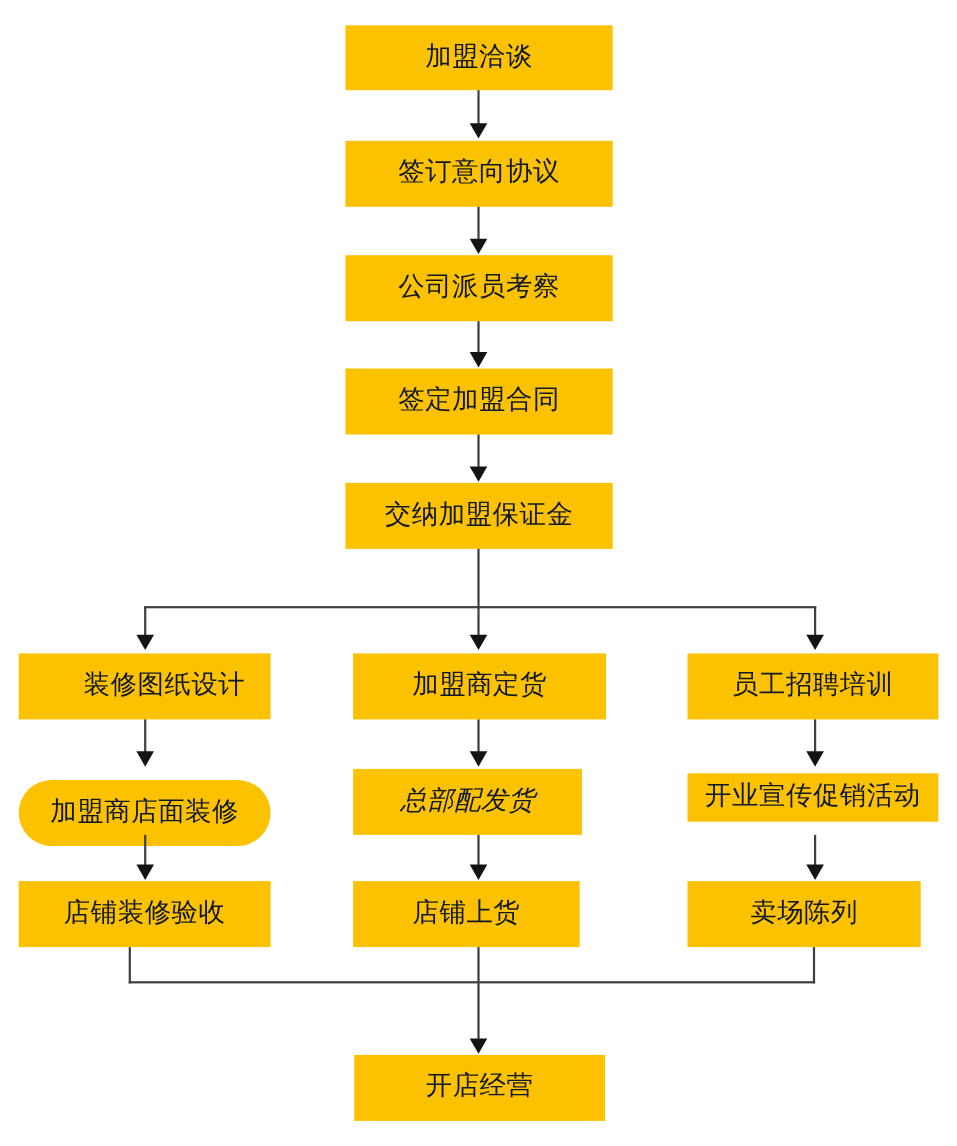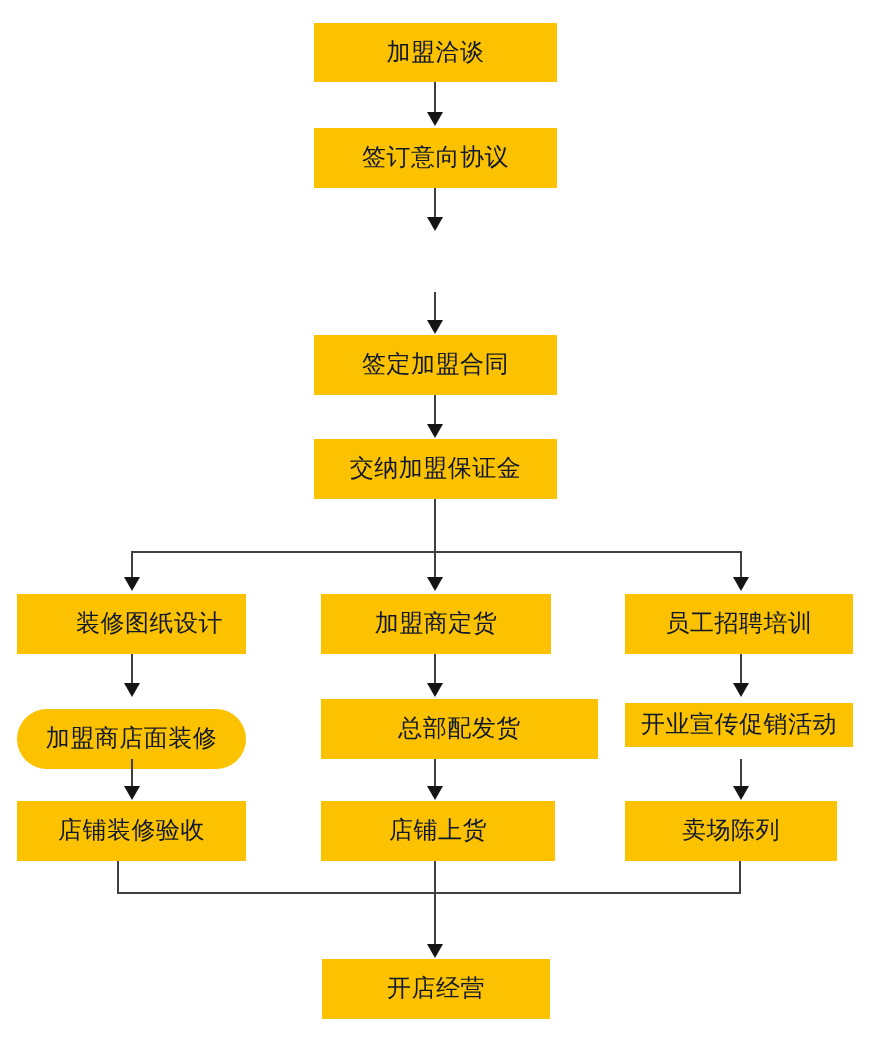--- a/index.html
+++ b/index.html
@@ -62,20 +62,23 @@
 <div id="canvas">
 
   <div class="node" style="left:314px; top:23px; width:243px; height:59px;">
     <span class="node-label">加盟洽谈</span>
   </div>
 
   <div class="node" style="left:314px; top:128px; width:243px; height:60px;">
     <span class="node-label">签订意向协议</span>
   </div>
 
+  <div class="node" style="left:314px; top:232px; width:243px; height:60px;">
+    <span class="node-label">公司派员考察</span>
+  </div>
 
   <div class="node" style="left:314px; top:335px; width:243px; height:60px;">
     <span class="node-label">签定加盟合同</span>
   </div>
 
   <div class="node" style="left:314px; top:439px; width:243px; height:60px;">
     <span class="node-label">交纳加盟保证金</span>
   </div>
 
   <div class="node" style="left:17px; top:594px; width:229px; height:60px;padding-left:36px;">
@@ -87,25 +90,25 @@
   </div>
 
   <div class="node" style="left:17px; top:801px; width:229px; height:60px;">
     <span class="node-label">店铺装修验收</span>
   </div>
 
   <div class="node" style="left:321px; top:594px; width:230px; height:60px;">
     <span class="node-label">加盟商定货</span>
   </div>
 
-  <div class="node" style="left:321px; top:699px; width:277px; height:60px;">
+  <div class="node" style="left:321px; top:699px; width:208px; height:60px;font-style:italic;">
     <span class="node-label">总部配发货</span>
   </div>
 
-  <div class="node" style="left:321px; top:801px; width:234px; height:60px;">
+  <div class="node" style="left:321px; top:801px; width:206px; height:60px;">
     <span class="node-label">店铺上货</span>
   </div>
 
   <div class="node" style="left:625px; top:594px; width:228px; height:60px;">
     <span class="node-label">员工招聘培训</span>
   </div>
 
   <div class="node" style="left:625px; top:667px; width:228px; height:44px;margin-top:36px;">
     <span class="node-label">开业宣传促销活动</span>
   </div>

